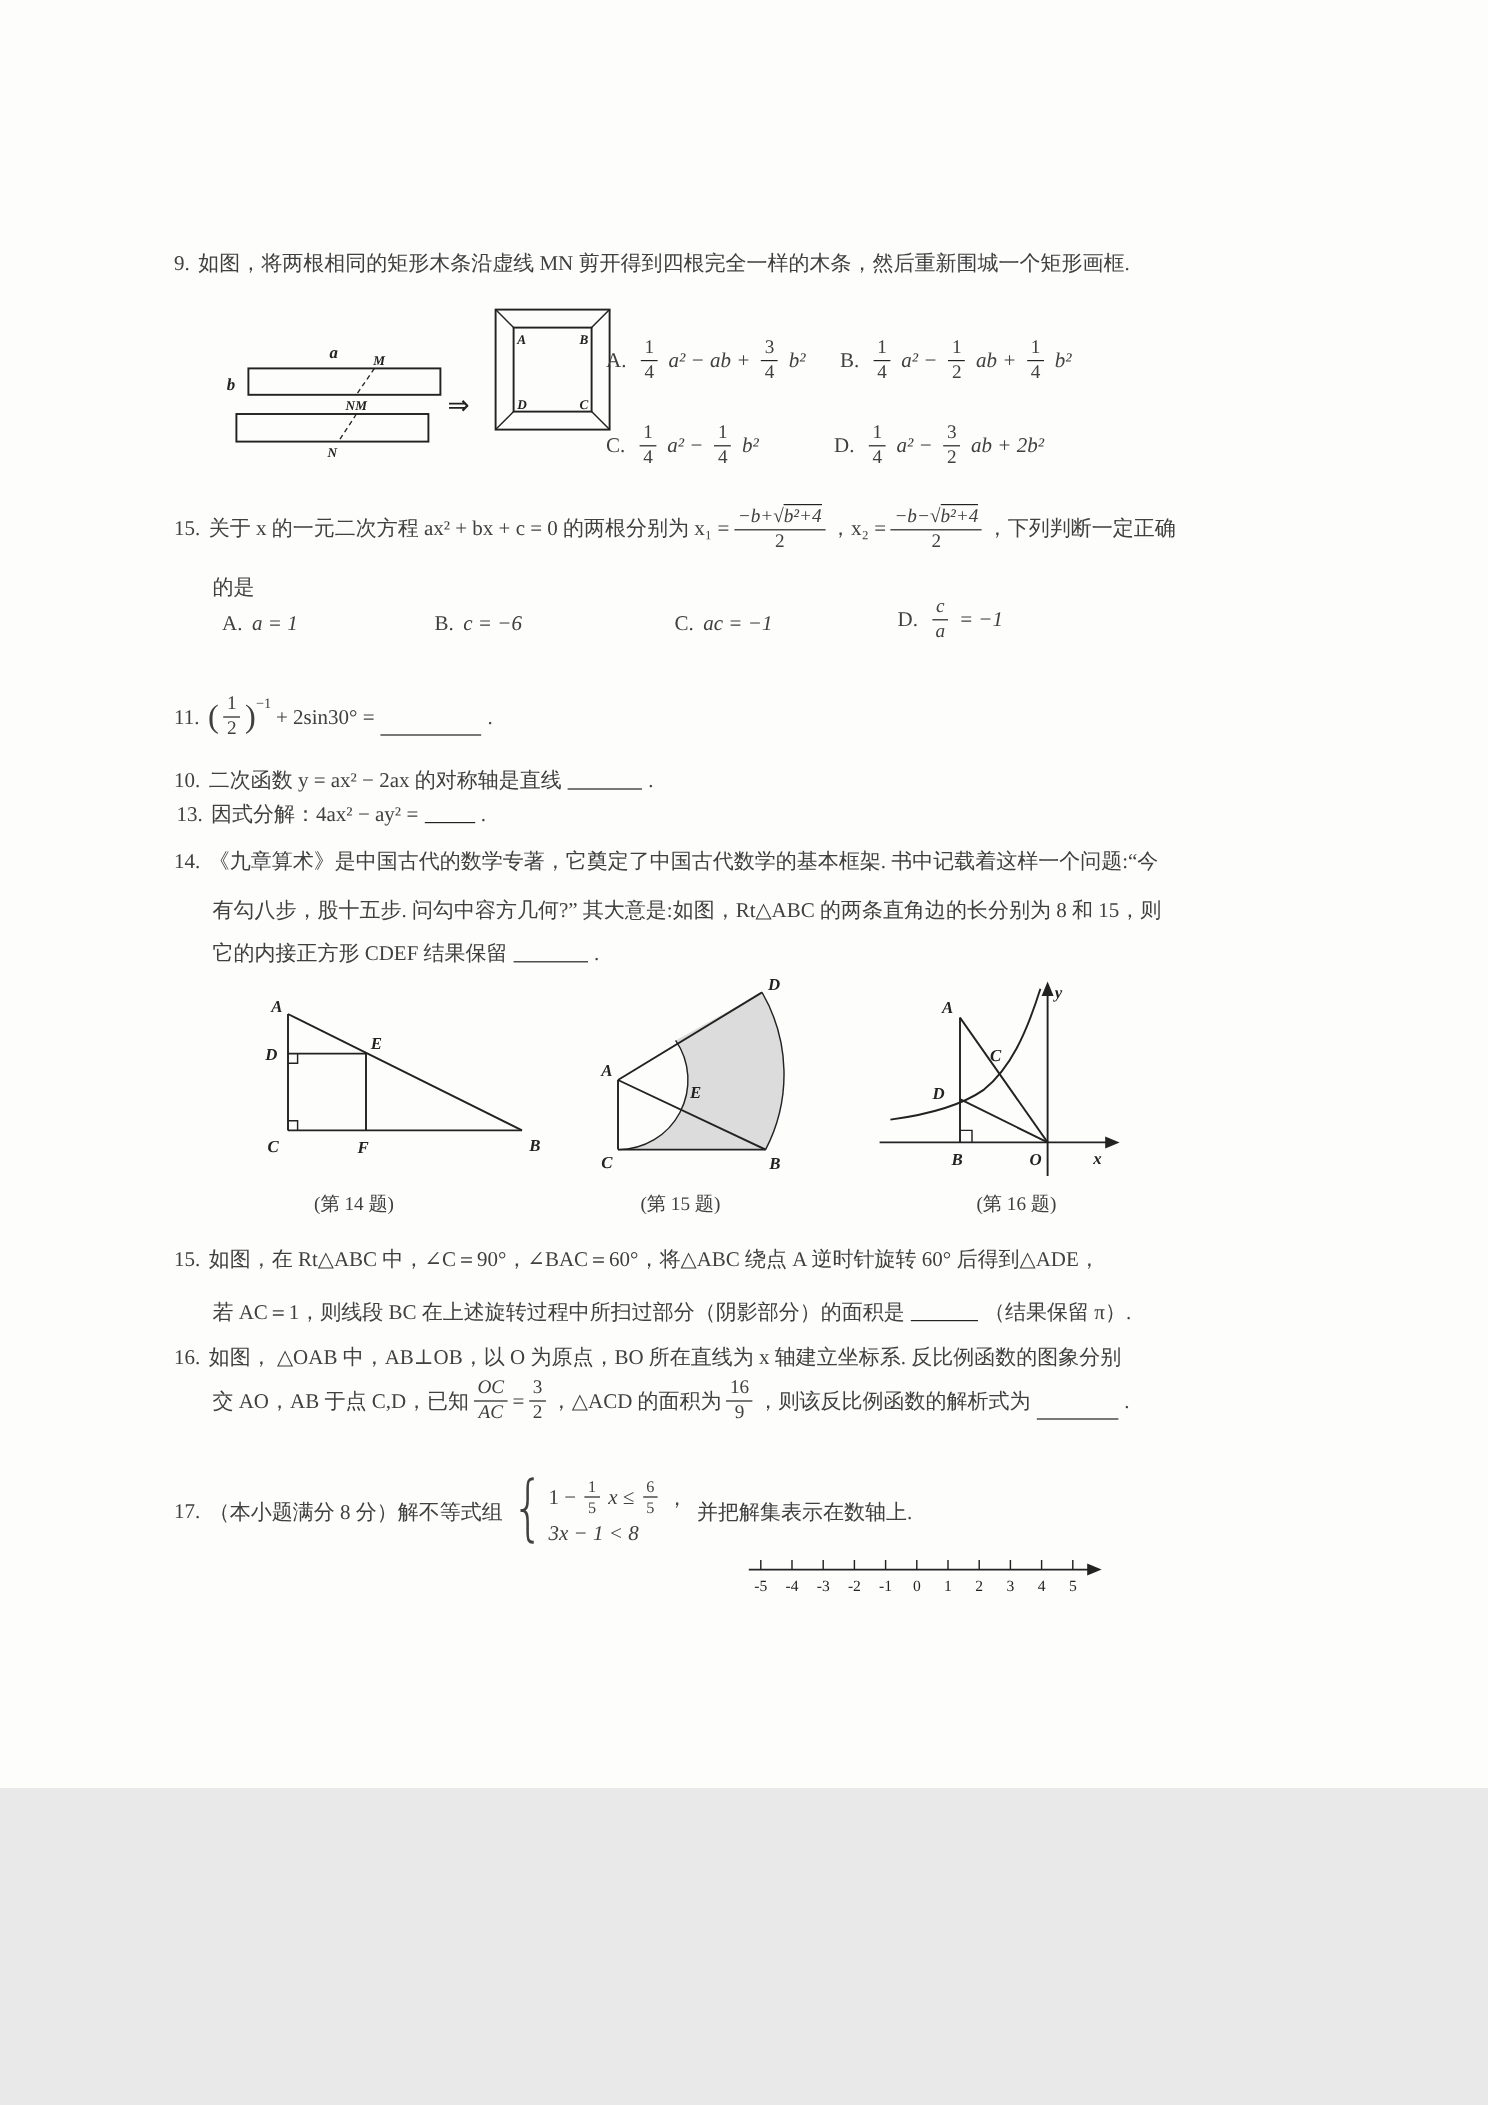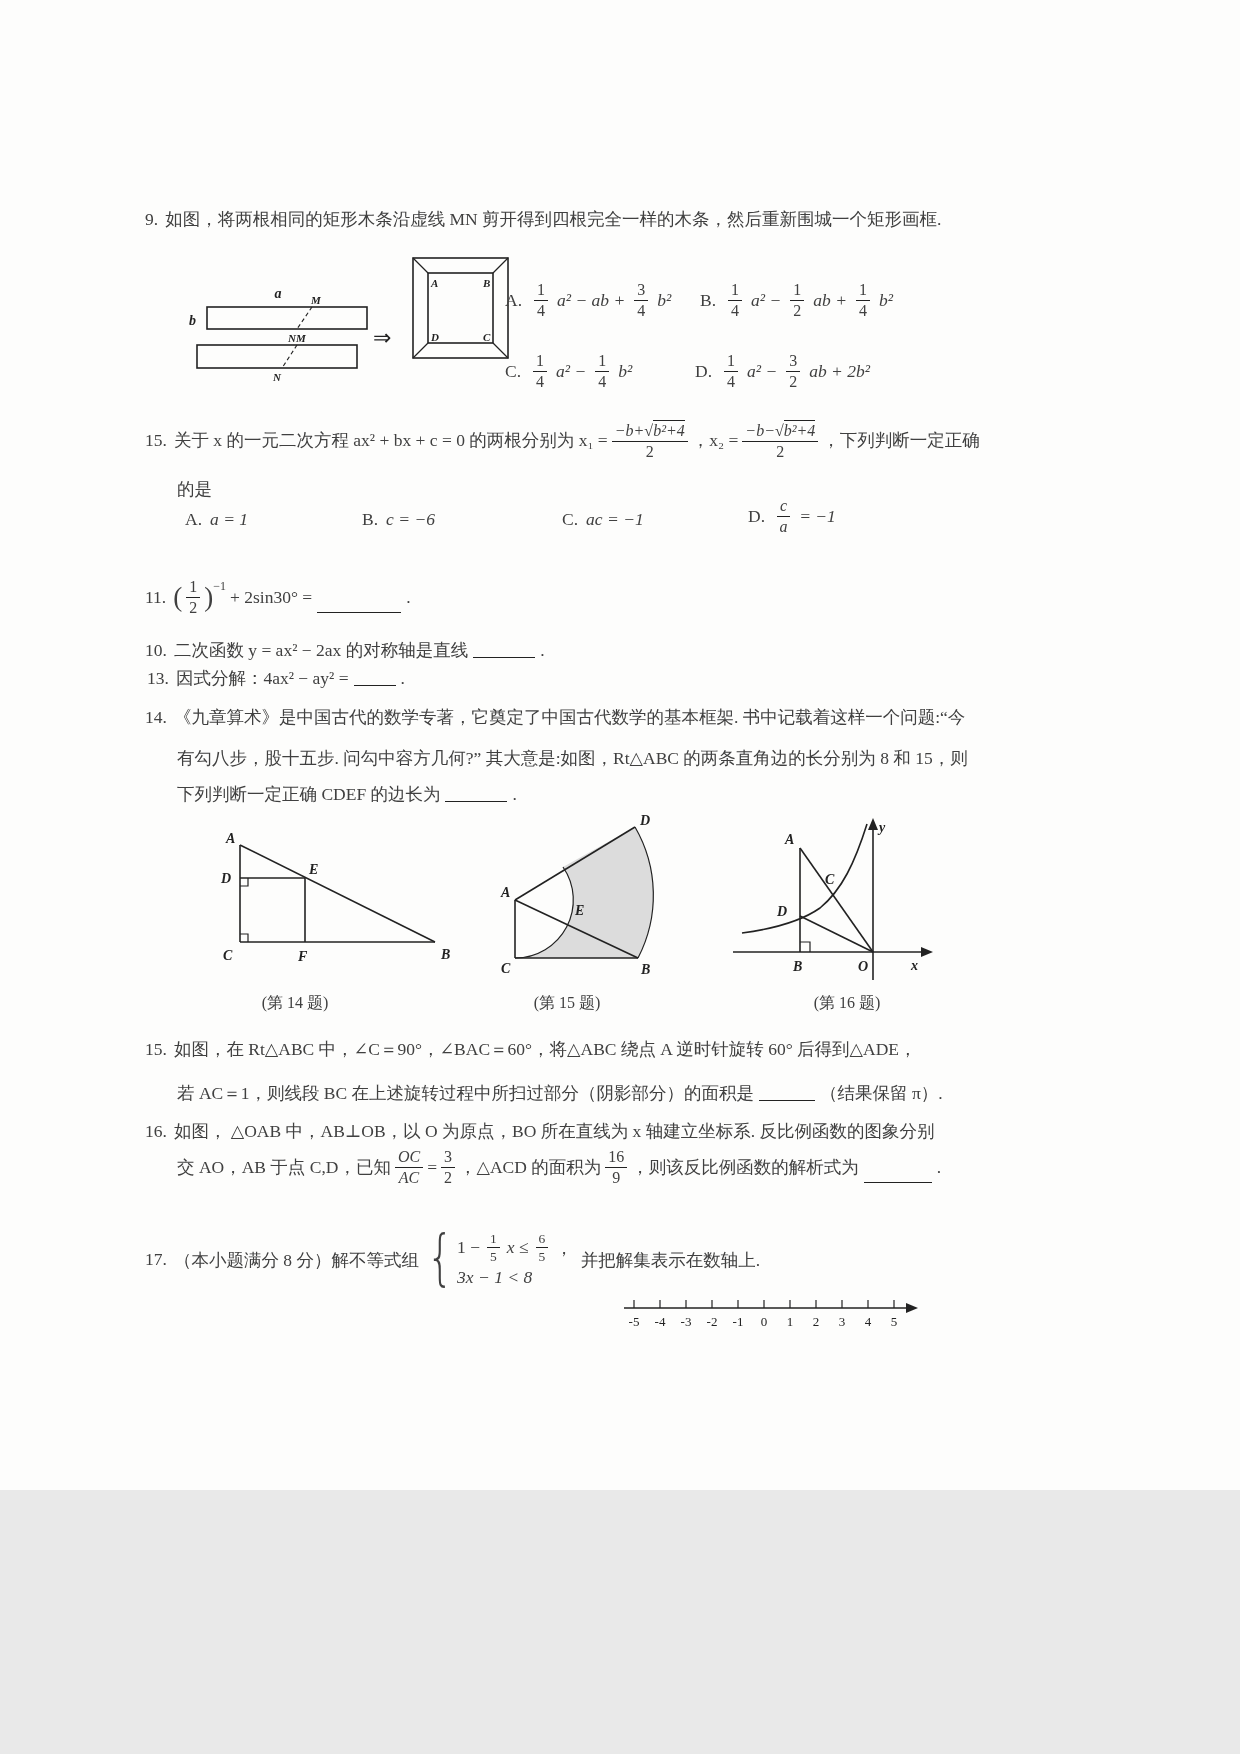--- a/index.html
+++ b/index.html
@@ -204,21 +204,21 @@
     <span>.</span>
   </div>
 
   <div class="abs" style="left:145px;top:705px">
     <span class="qno">14.</span><span>《九章算术》是中国古代的数学专著，它奠定了中国古代数学的基本框架. 书中记载着这样一个问题:“今</span>
   </div>
   <div class="abs" style="left:177px;top:746px">
     <span>有勾八步，股十五步. 问勾中容方几何?” 其大意是:如图，Rt△ABC 的两条直角边的长分别为 8 和 15，则</span>
   </div>
   <div class="abs row" style="left:177px;top:782px">
-    <span>下列判断一定正确 CDEF 的边长为</span>
+    <span>它的内接正方形 CDEF 结果保留</span>
     <span class="blank" style="width:62px"></span>
     <span>.</span>
   </div>
 
   <svg class="abs" style="left:195px;top:830px" width="265" height="138" viewBox="0 0 265 138">
     <g>
       <line class="ln" x1="45" y1="15" x2="45" y2="112"></line>
       <line class="ln" x1="45" y1="112" x2="240" y2="112"></line>
       <line class="ln" x1="45" y1="15" x2="240" y2="112"></line>
       <line class="ln" x1="45" y1="48" x2="110" y2="48"></line>

